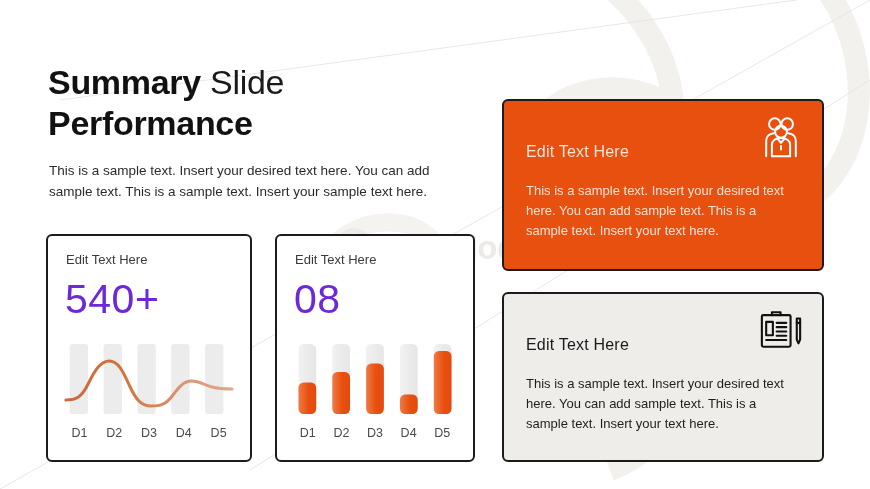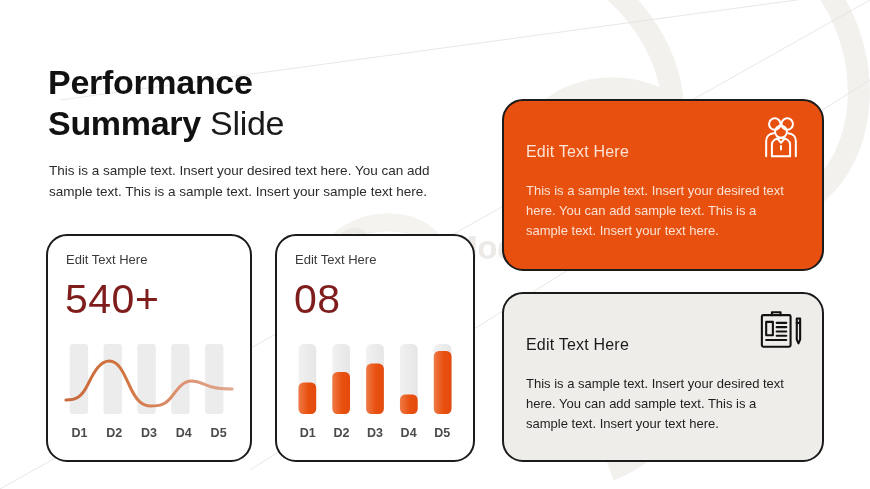--- a/index.html
+++ b/index.html
@@ -79,21 +79,21 @@
     font-size: 13.5px;
     line-height: 21px;
     color: #2b2b2b;
   }
 
   
   .card {
     position: absolute;
     box-sizing: border-box;
     border: 2px solid #1b1b1b;
-    border-radius: 21px;
+    border-radius: 6px;
     z-index: 4;
   }
 
   
   .stat-card {
     background: #ffffff;
     padding: 0;
   }
   #card-line  { left: 46px;  top: 234px; width: 206px; height: 228px; }
   #card-bar   { left: 275px; top: 234px; width: 200px; height: 228px; }
@@ -104,41 +104,40 @@
     top: 16px;
     font-size: 13px;
     color: #3a3a3a;
   }
   .stat-value {
     position: absolute;
     left: 17px;
     top: 40px;
     font-size: 41px;
     font-weight: 300;
-    color: #7f1d1d;
+    color: #6d28d9;
     letter-spacing: 0.5px;
   }
 
   .chart-area {
     position: absolute;
     left: 14px;
     right: 14px;
     top: 108px;
     height: 77px;
   }
   .chart-svg { display: block; width: 100%; height: 100%; }
 
   .axis-labels {
     position: absolute;
     left: 14px;
     right: 14px;
     bottom: 20px;
     display: flex;
     justify-content: flex-end;
-    font-weight: bold;
   }
   .axis-labels span {
     font-size: 12.5px;
     color: #4a4a4a;
     text-align: center;
     flex: 1;
   }
 
   
   #card-orange {
@@ -207,25 +206,25 @@
       <path d="M0 489 L 870 0"></path>
       <path d="M250 470 L 870 80"></path>
     </g>
   </svg>
 
   <div class="watermark">
     <span class="wm-ring"></span><span>SlideModel</span><span class="wm-light">.com</span>
   </div>
 
   <div class="title">
-    <div><span class="t-bold">Performance</span></div>
     <div>
       <span class="t-bold">Summary</span>
       <span class="t-light">Slide</span>
     </div>
+    <div><span class="t-bold">Performance</span></div>
   </div>
 
   <div class="subtitle">This is a sample text. Insert your desired text here. You can add sample text. This is a sample text. Insert your sample text here.</div>
 
   <div class="card stat-card" id="card-line">
     <div class="stat-head">Edit Text Here</div>
     <div class="stat-value">540+</div>
 
     <div class="chart-area">
       <svg class="chart-svg" viewBox="0 0 180 77" preserveAspectRatio="none" aria-hidden="true">

